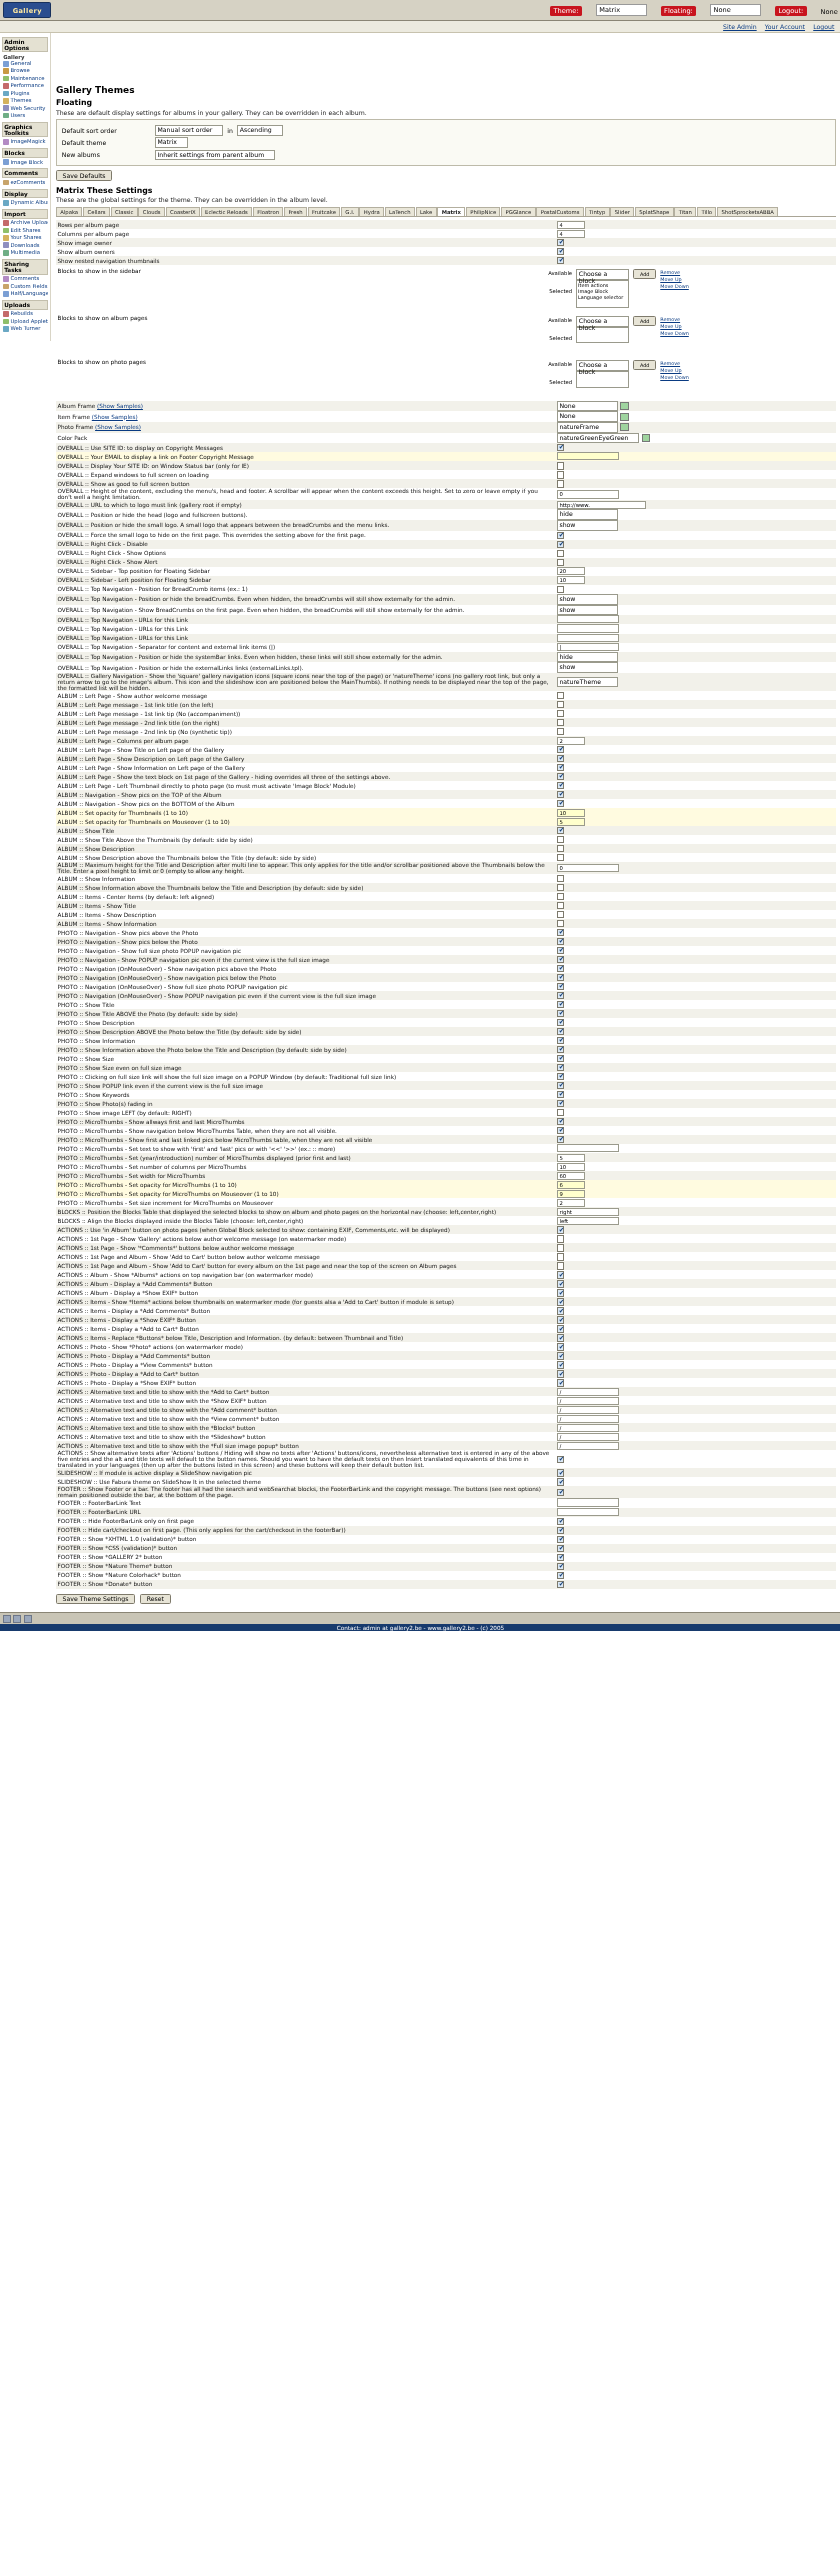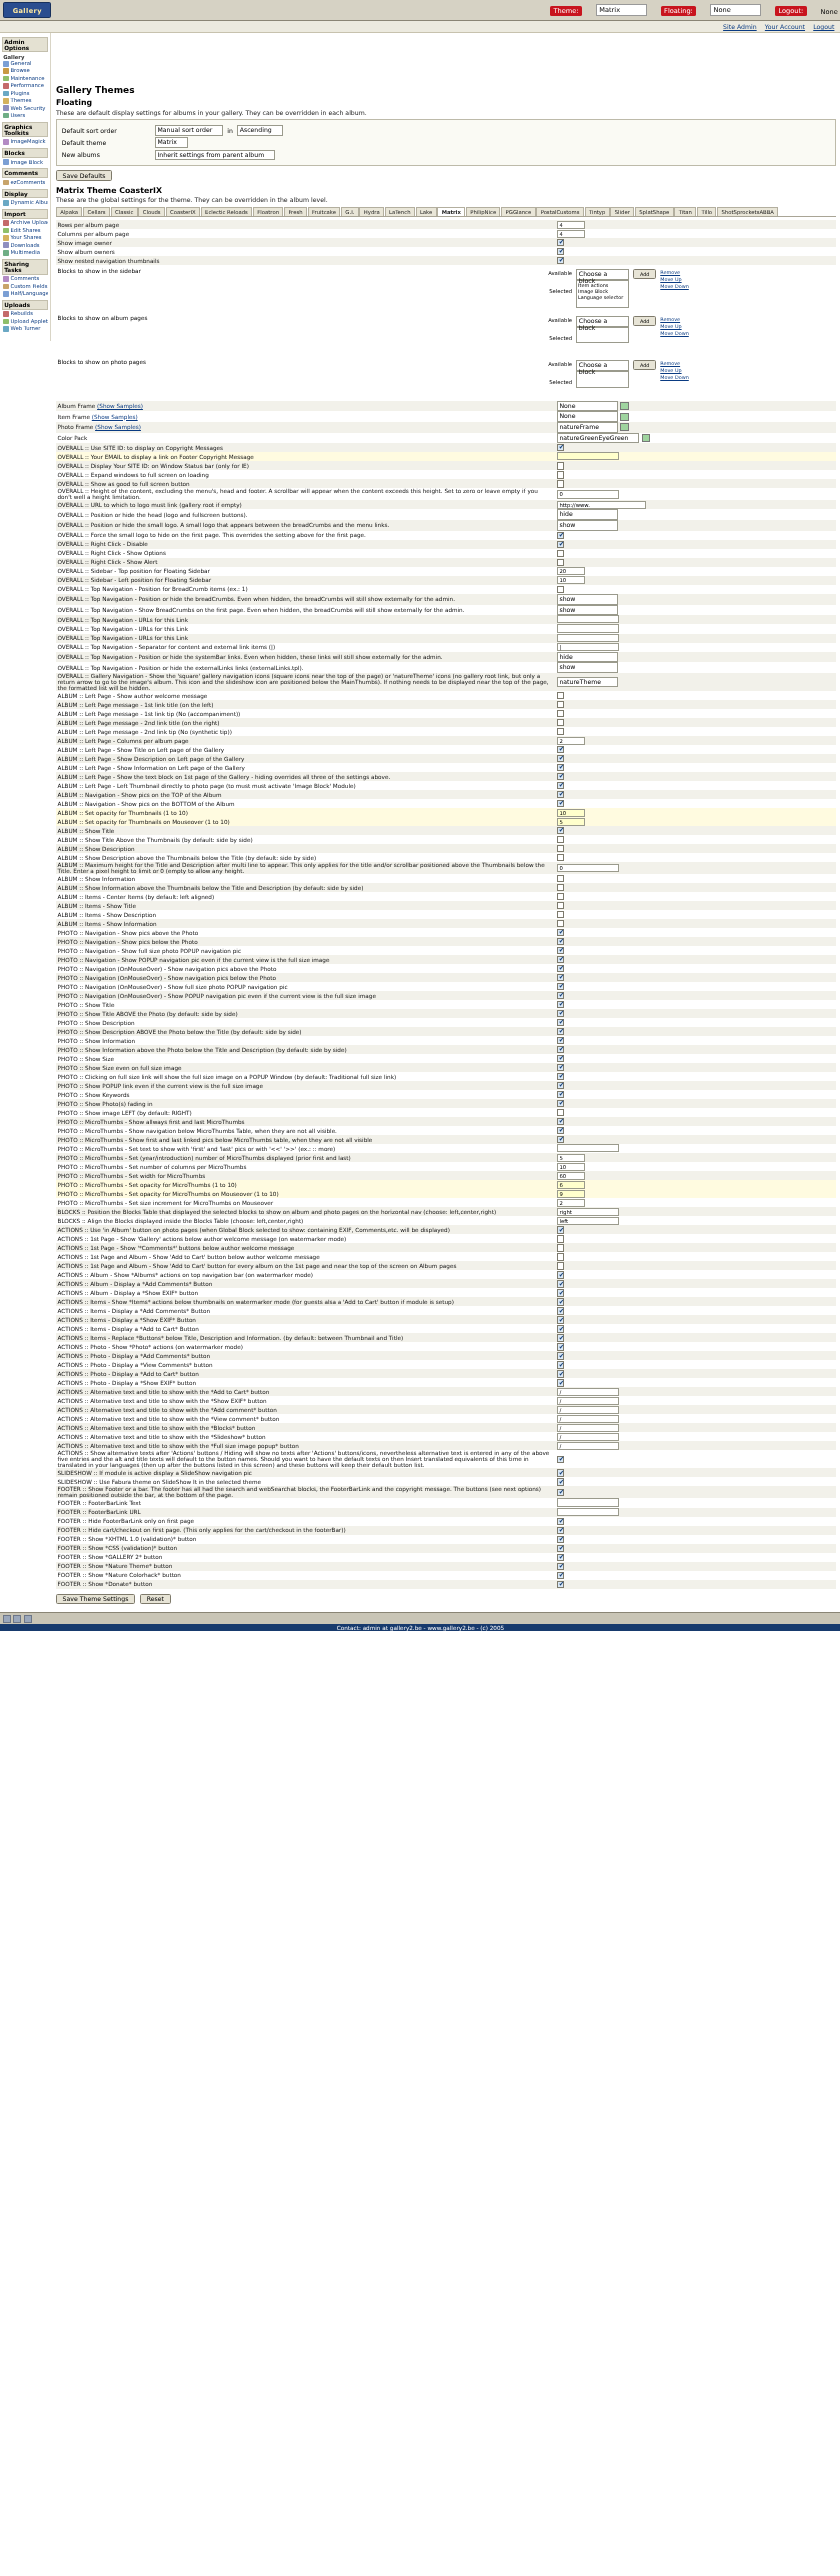--- a/index.html
+++ b/index.html
@@ -308,21 +308,21 @@
         <div class="def-row">
           <label>New albums</label>
           <span class="sel">Inherit settings from parent album</span>
         </div>
       </div>
 
       <div class="btn-row">
         <button class="btn">Save Defaults</button>
       </div>
 
-      <h3 class="sect">Matrix Theme CoasterIX</h3>
+      <h3 class="sect">Matrix These Settings</h3>
       <p class="sect-desc">These are the global settings for the theme. They can be overridden in the album level.</p>
 
       <div class="tabs" id="tabs-slot">
           <div class="tab">Alpaka</div>
           <div class="tab">Cellars</div>
           <div class="tab">Classic</div>
           <div class="tab">Clouds</div>
           <div class="tab">CoasterIX</div>
           <div class="tab">Eclectic Reloads</div>
           <div class="tab">Floatron</div>

